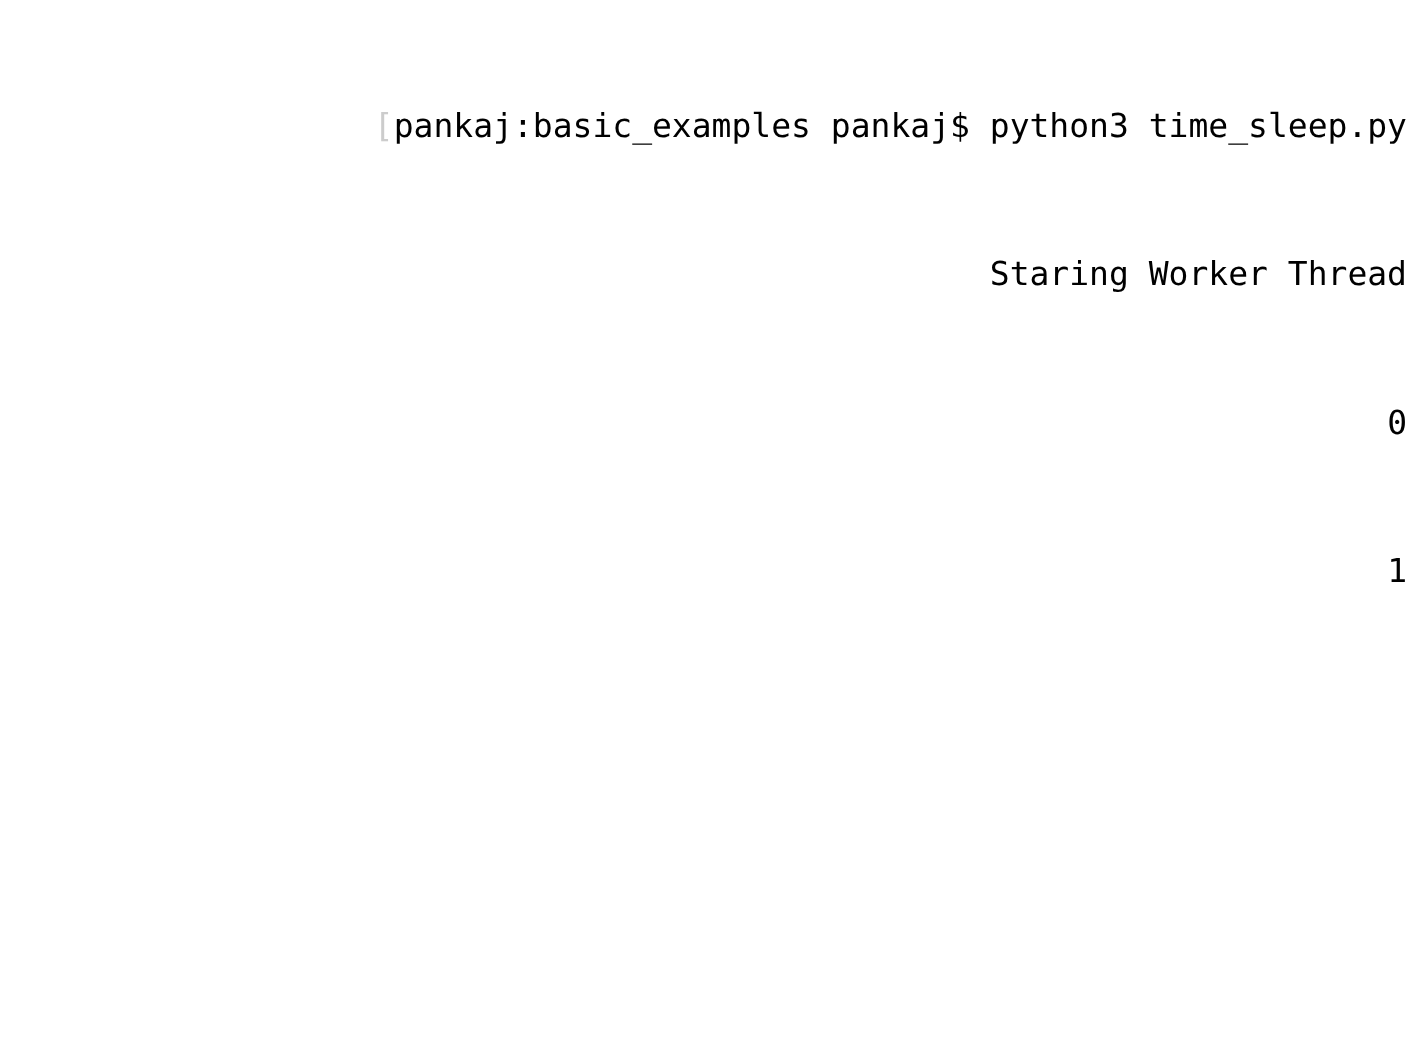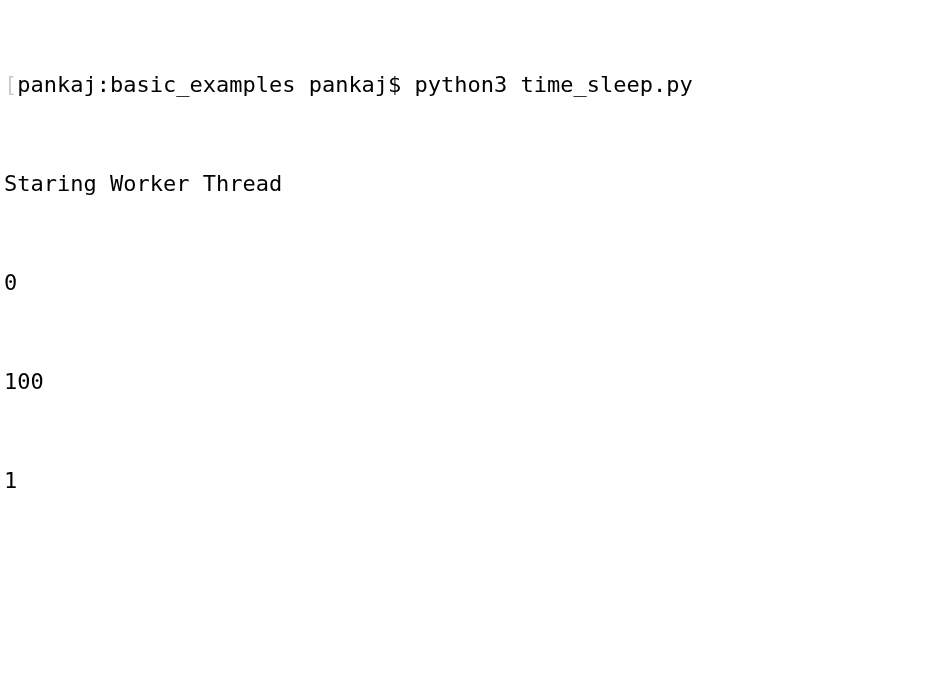--- a/index.html
+++ b/index.html
@@ -16,36 +16,36 @@
       padding: 2px 4px;
       width: 942px;
       height: 700px;
       overflow: hidden;
     }
     .terminal {
       white-space: pre;
     }
     .line {
       display: block;
+      text-align: right;
     }
     .prompt-segment {
       display: inline;
     }
     .bracket {
       color: #cccccc;
     }
   </style>
 </head>
 <body>
 
 <div class="terminal">
   <span class="line"><span class="bracket prompt-segment">[</span><span class="prompt-segment">pankaj:basic_examples pankaj$ </span><span class="prompt-segment">python3 time_sleep.py</span></span>
   <span class="line">Staring Worker Thread</span>
   <span class="line">0</span>
-  <span class="line">100</span>
   <span class="line">1</span>
   
   
   
   
   
   
   
   
   

